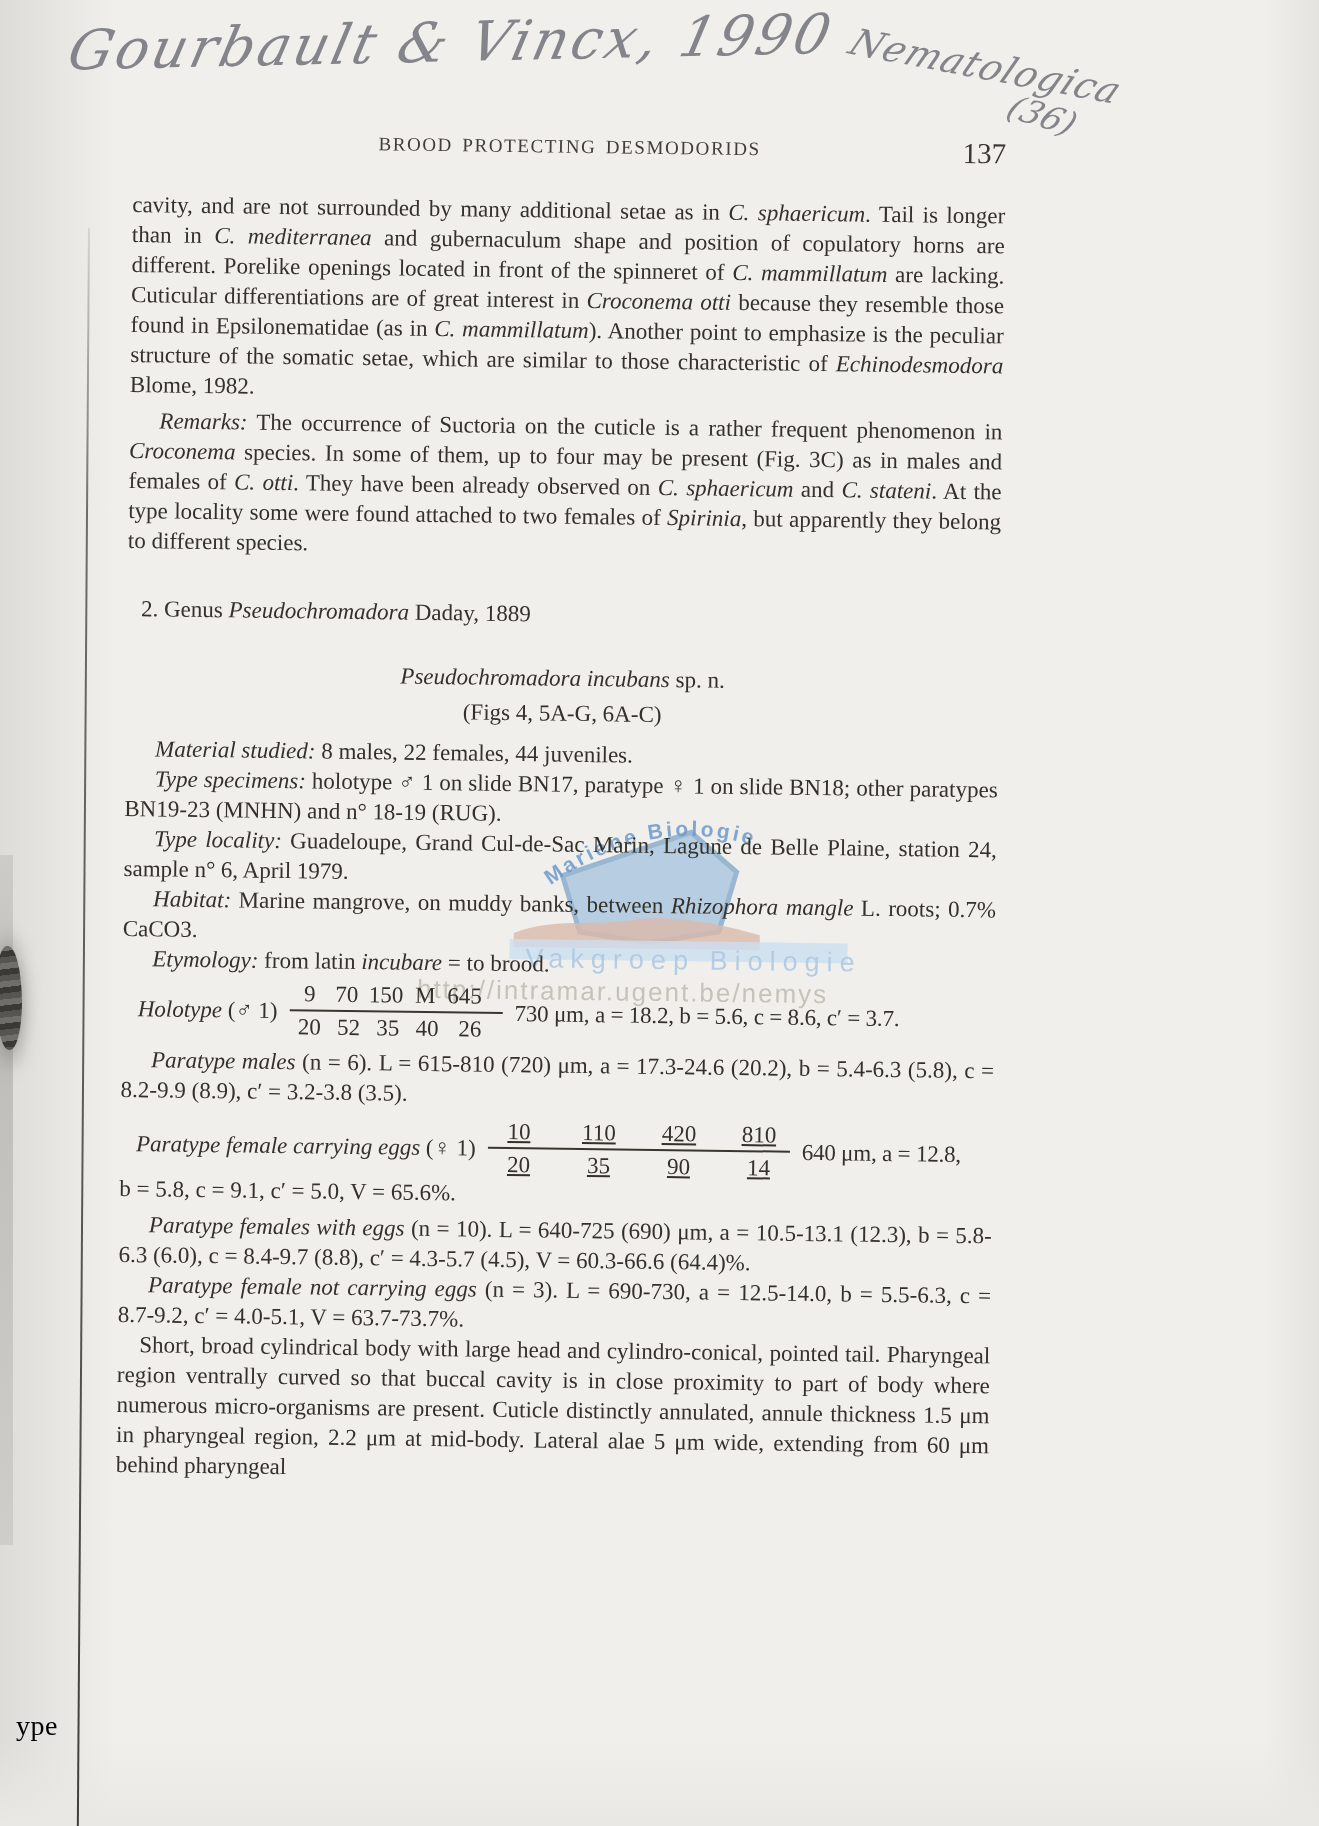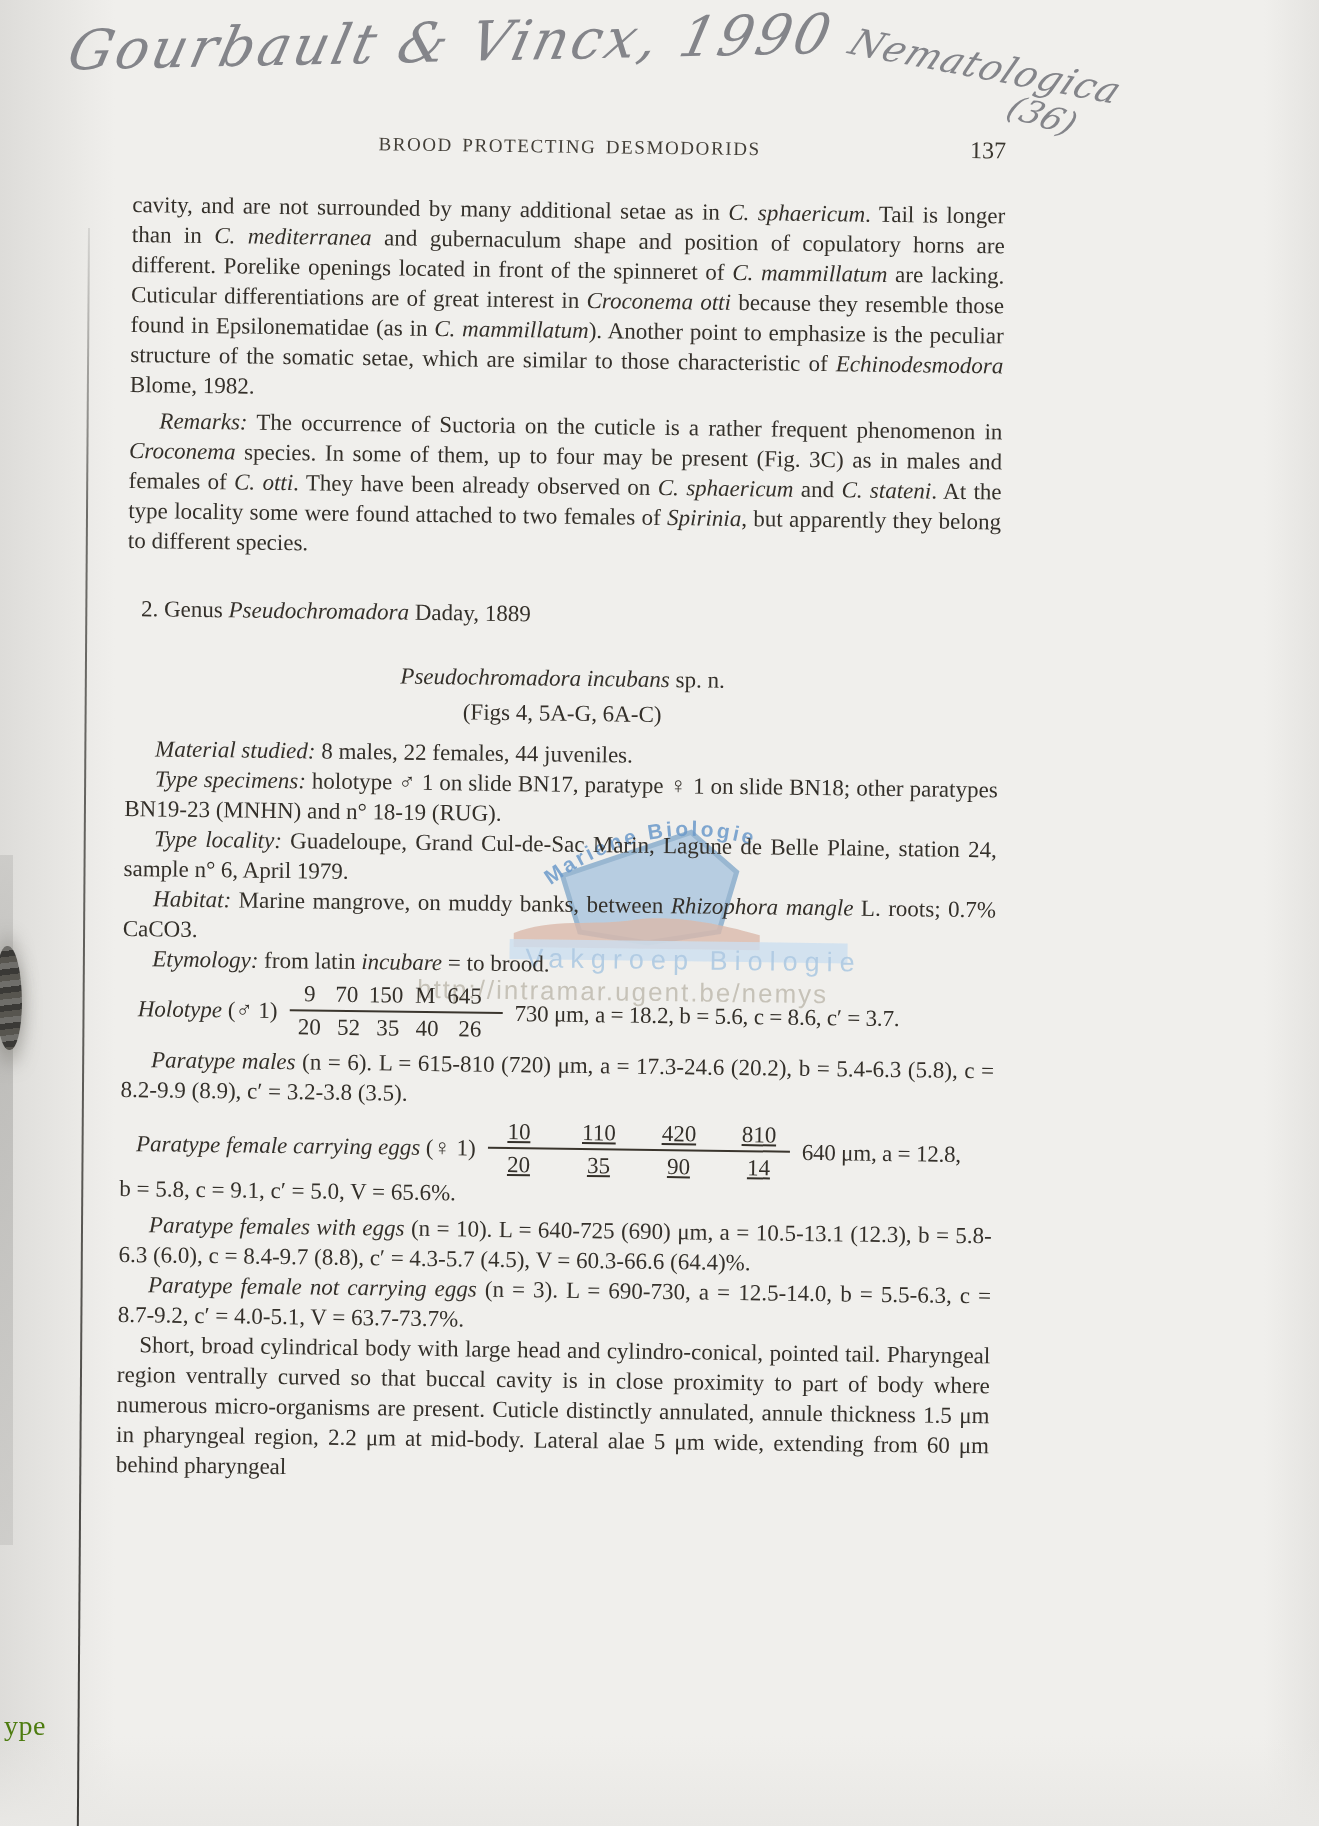--- a/index.html
+++ b/index.html
@@ -20,39 +20,39 @@
   
   .spine-line{position:absolute;left:88px;top:228px;width:2px;height:1598px;
     background:linear-gradient(to bottom,rgba(90,90,88,.15),#6d6c68 18%,#55534f 70%,#3f3e3b);
     transform:rotate(.4deg);transform-origin:50% 0;}
   .edge-streak{position:absolute;left:0;top:855px;width:13px;height:690px;
     background:linear-gradient(to bottom,#c7c6c3,#b5b4b1 30%,#c9c8c5);opacity:.75;}
   .edge-blob{position:absolute;left:-4px;top:946px;width:26px;height:104px;
     border-radius:45% 60% 50% 55%;
     background:repeating-linear-gradient(173deg,#6f6e6a 0 6px,#3a3936 6px 12px,#57554f 12px 18px);
     box-shadow:0 14px 18px rgba(120,118,112,.55),0 -12px 16px rgba(140,138,132,.45);}
-  .edge-fragment{position:absolute;left:4px;top:1710px;font-size:28px;color:#4d7c0f;
+  .edge-fragment{position:absolute;left:16px;top:1710px;font-size:28px;color:#000000;
     letter-spacing:.5px;}
 
   
   .sheet{position:absolute;left:0;top:0;width:1319px;height:1826px;
     transform:rotate(.75deg);transform-origin:130px 150px;}
 
   .hw{position:absolute;font-style:italic;color:#84858a;font-family:"DejaVu Serif",serif;}
   .hw-left{left:68px;top:6px;font-size:55px;letter-spacing:3px;
     transform:rotate(-2deg) skewX(-14deg);}
   .hw-right{left:848px;top:34px;font-size:37px;letter-spacing:1px;
     transform:rotate(10deg) skewX(-14deg);}
   .hw-right-note{left:1008px;top:84px;font-size:33px;
     transform:rotate(16deg) skewX(-12deg);}
 
   .running-header{position:absolute;left:133px;top:130px;width:873px;height:32px;}
   .running-title{position:absolute;left:0;right:0;text-align:center;
     font-size:19px;letter-spacing:1.6px;color:#423e37;word-spacing:3px;}
-  .page-number{position:absolute;right:0;top:-4px;font-size:24px;color:#3a362f;}
+  .page-number{position:absolute;right:0;top:-4px;font-size:29px;color:#3a362f;}
 
   .body-column{position:absolute;left:133px;top:190px;width:873px;
     font-size:23px;line-height:30px;text-align:justify;}
   .body-column p{margin:0;}
   .ind{text-indent:30px;}
   .ind-sm{text-indent:22px;}
   .gap-sm{margin-top:6px !important;}
   .heading-genus{margin-top:38px !important;padding-left:14px;text-align:left;}
   .species-block{margin-top:32px !important;text-align:center;}
   .species-title{line-height:34px;}

